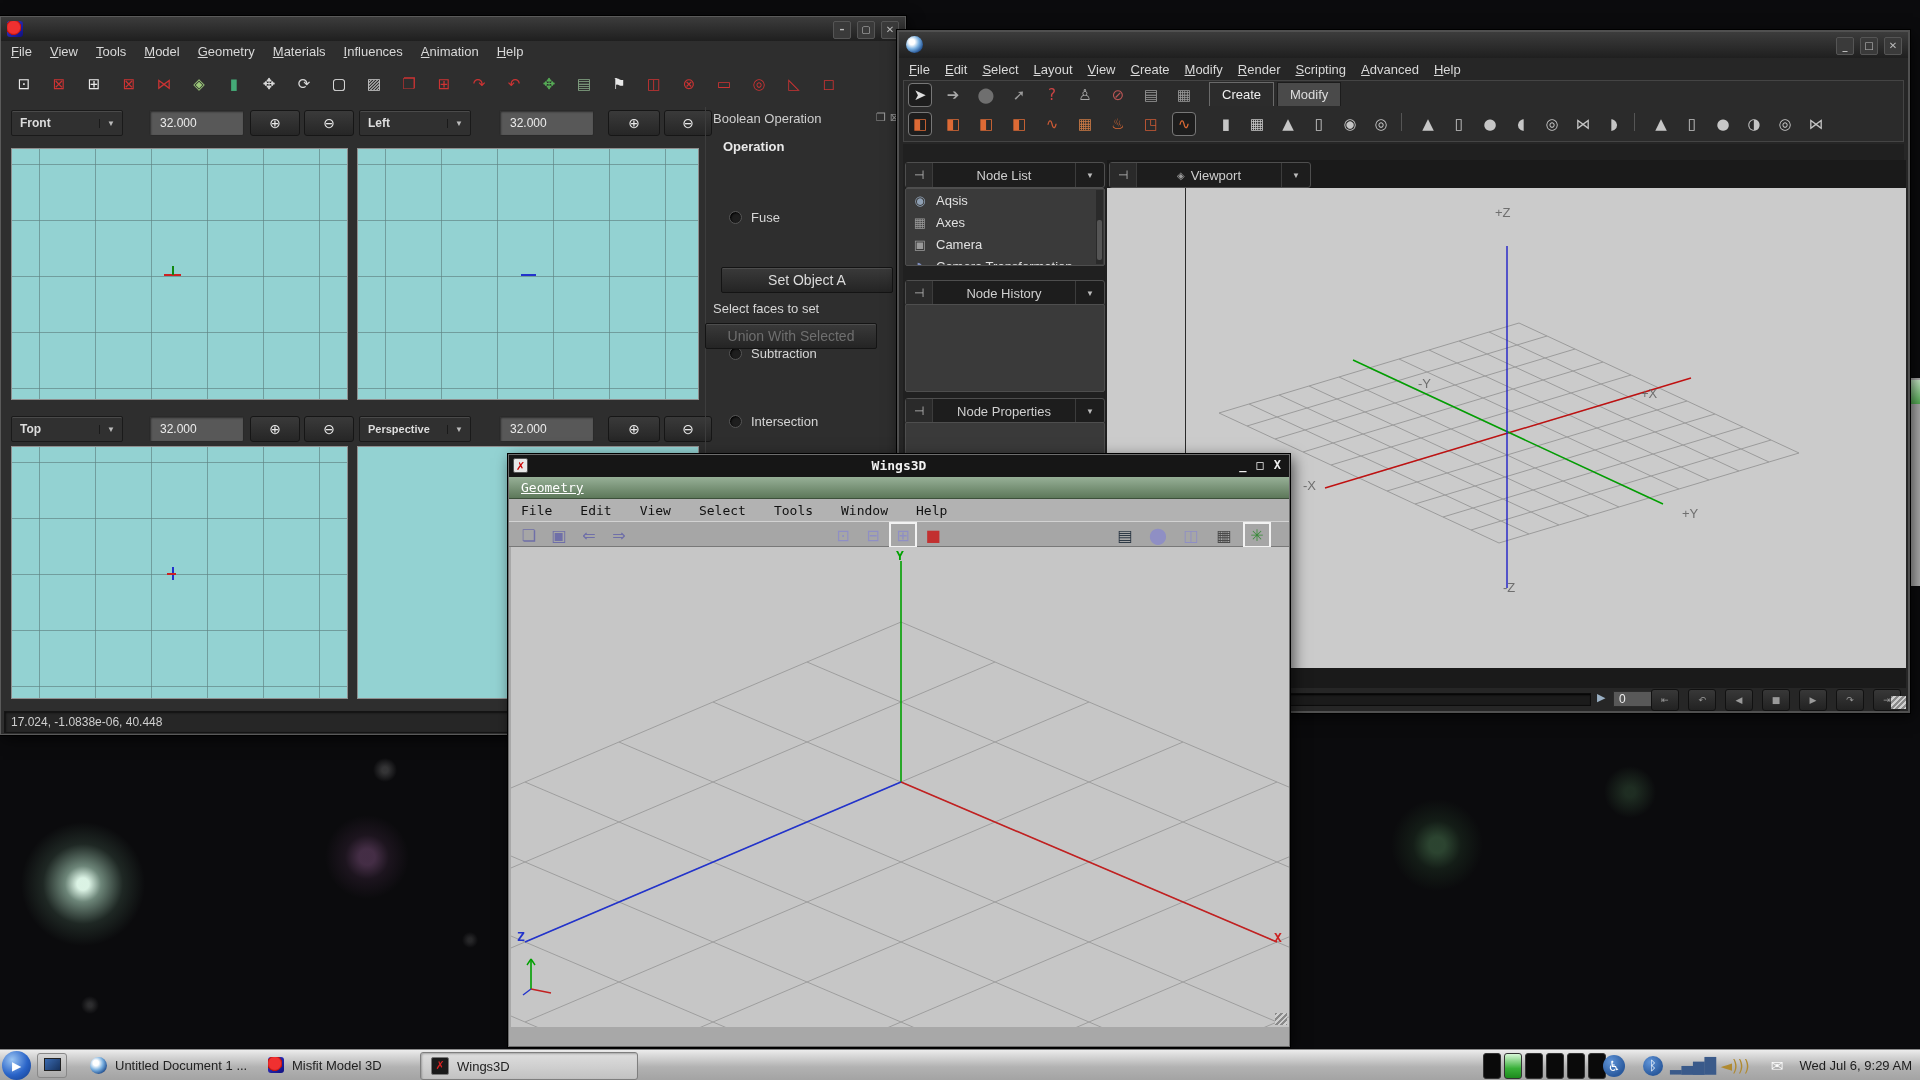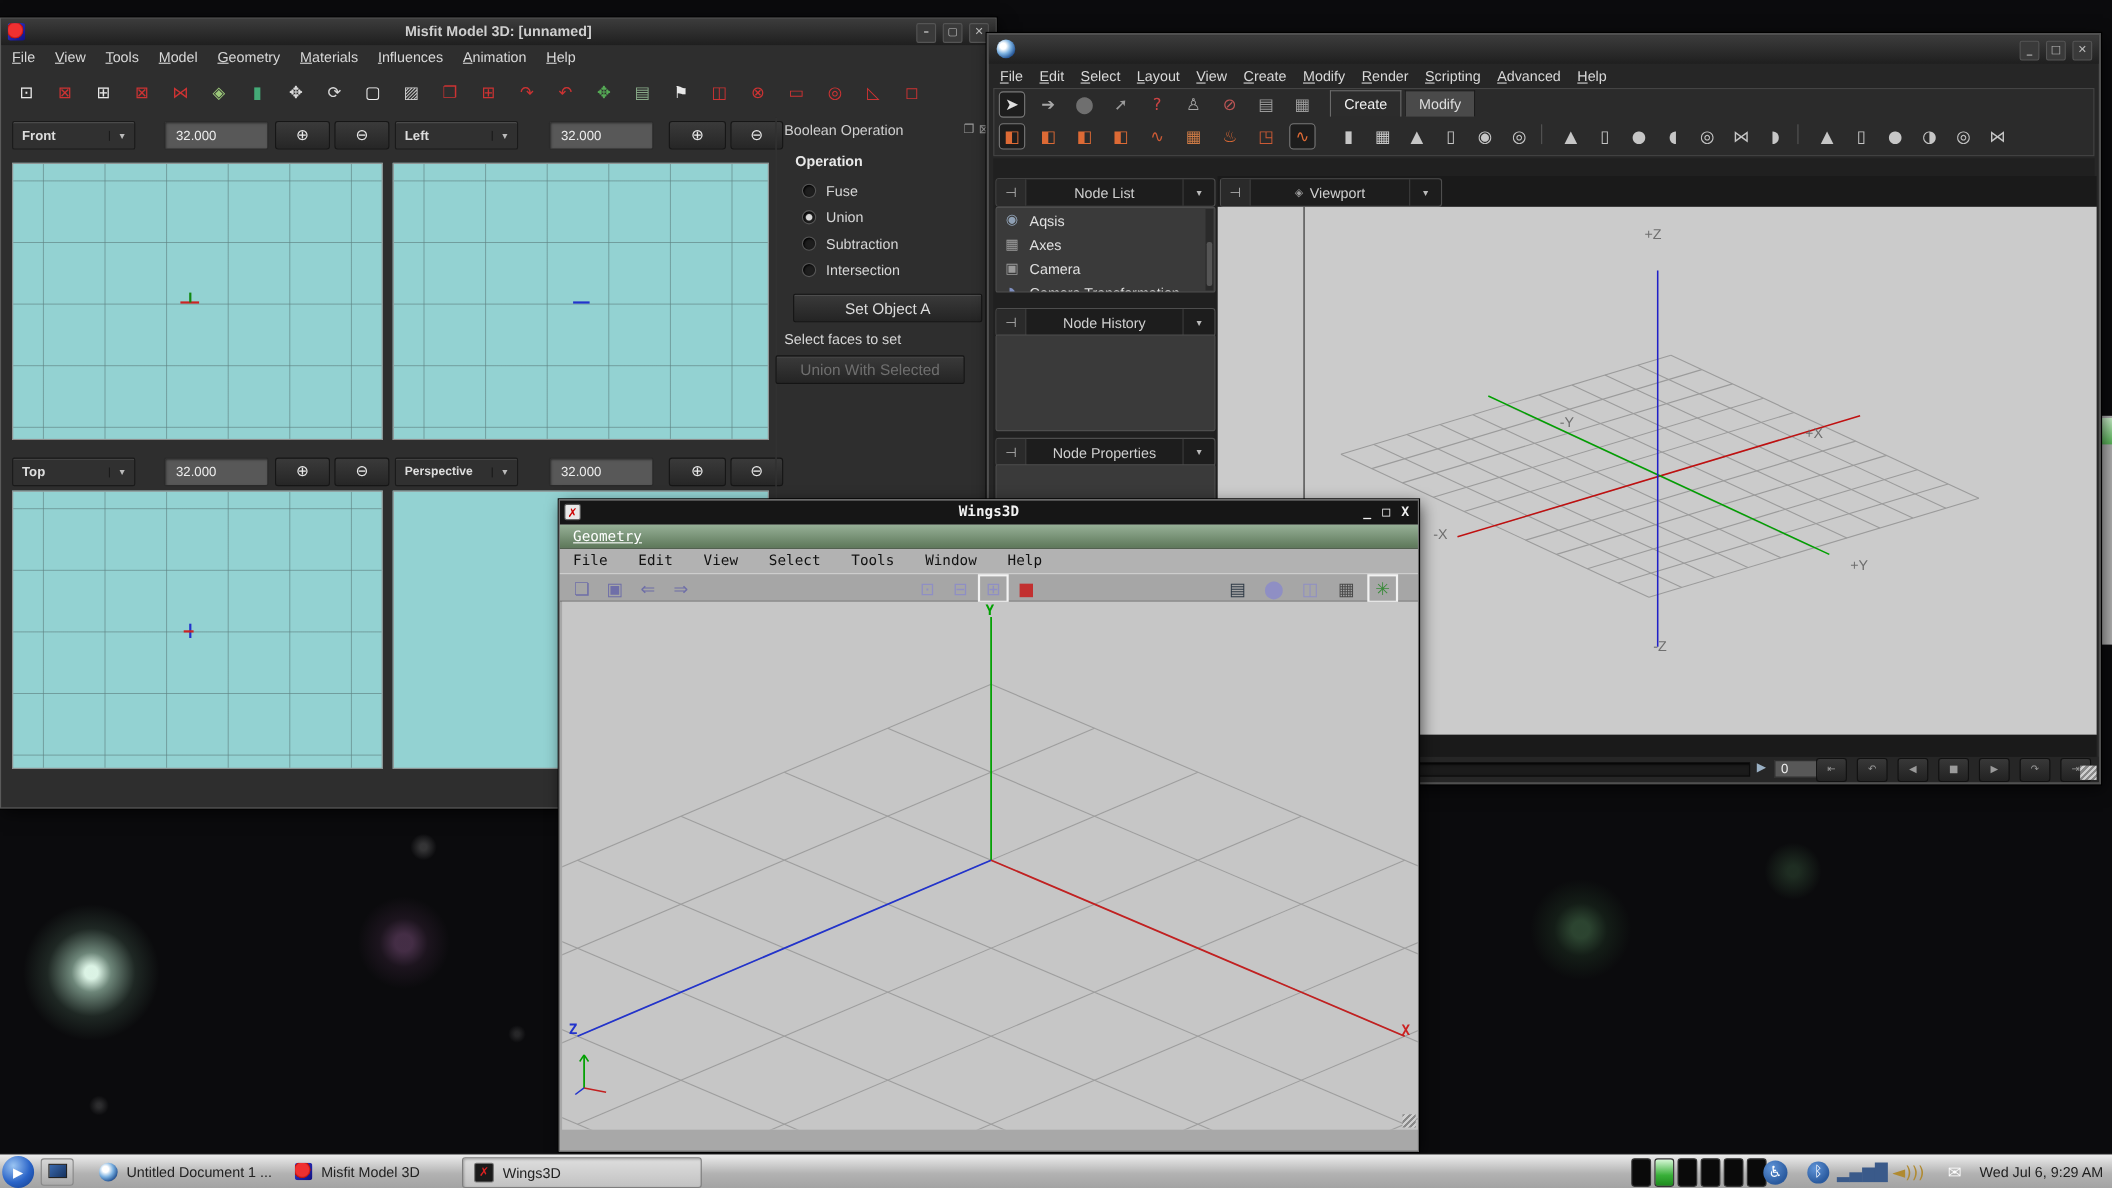--- a/index.html
+++ b/index.html
@@ -36,21 +36,21 @@
   .dd .dtxt{flex:1;padding-left:8px;font-weight:bold;}
   .dd .darr{width:22px;text-align:center;border-left:1px solid #1a1a1a;font-size:8px;color:#bbb;}
   .zfield{background:#585858;border:1px solid #2a2a2a;box-shadow:inset 1px 1px 2px rgba(0,0,0,.5);
     color:#ececec;font-size:12px;display:flex;align-items:center;padding-left:10px;border-radius:2px;}
   .zbtn{background:linear-gradient(#3a3a3a,#262626);border:1px solid #161616;border-radius:3px;color:#e8e8e8;
     font-family:"DejaVu Sans",sans-serif;font-size:14px;display:flex;align-items:center;justify-content:center;}
   .vp{background-color:#93d2d2;border:1px solid #8f8f8f;
     background-image:linear-gradient(rgba(95,130,130,.65) 1px,transparent 1px),linear-gradient(90deg,rgba(95,130,130,.65) 1px,transparent 1px);
     background-size:56px 56px;background-position:27px 15px;}
   .vp.plain{background-image:none;}
-  .bool-opt{display:flex;align-items:center;gap:9px;height:24px;color:#d6d6d6;font-size:13px;}
+  .bool-opt{display:flex;align-items:center;gap:9px;height:24px;color:#d6d6d6;font-size:13px;margin-top:44px;}
   .bool-opt .rb{width:11px;height:11px;border-radius:50%;background:#1e1e1e;border:1px solid #565656;box-shadow:inset 1px 1px 2px #000;}
   .bool-opt.selected .rb{background:radial-gradient(circle,#d8d8d8 0 2.5px,#1e1e1e 3.5px);}
   .dkbtn{background:linear-gradient(#3a3a3a,#242424);border:1px solid #141414;border-radius:2px;color:#dcdcdc;
     font-size:14px;display:flex;align-items:center;justify-content:center;box-shadow:inset 0 1px 0 #4d4d4d;}
   .dkbtn.disabled{color:#6f6f6f;}
   .statusbar{background:#262626;border:1px solid #141414;box-shadow:inset 1px 1px 2px rgba(0,0,0,.6);
     color:#cfcfcf;font-size:12px;display:flex;align-items:center;padding-left:6px;}
   
   #k3d{left:897px;top:30px;width:1013px;height:683px;background:#262626;border:2px solid #505050;}
   .k3d-tab{font-size:13px;color:#ddd;padding:4px 12px;background:#4a4a4a;border:1px solid #1c1c1c;border-bottom:none;}
@@ -93,21 +93,20 @@
 
 <div id="desktop">
 
   <div class="abs" style="left:1908px;top:378px;width:12px;height:208px;background:#b0b0b0;z-index:1;">
     <div class="abs" style="left:0;top:2px;width:12px;height:24px;background:linear-gradient(#caf0ca,#57b457);"></div>
   </div>
 
   <div id="misfit" class="window" style="z-index:2;">
     <div class="abs dk-titlebar" style="left:0;top:0;width:904px;height:24px;">
       <div class="abs" style="left:6px;top:4px;width:16px;height:16px;border-radius:3px;background:radial-gradient(circle at 42% 40%,#f03030 0 44%,#b01010 56%,transparent 58%),linear-gradient(135deg,#3a3ad0,#101080);"></div>
-      <div class="ttl">Misfit Model 3D: [unnamed]</div>
       <div class="winbtns">
           <span class="icon">–</span>
           <span class="icon">▢</span>
           <span class="icon">✕</span>
         </div>
     </div>
     <div class="abs dk-menu" style="left:0;top:24px;width:904px;height:20px;">
         <span class="mi">File</span>
         <span class="mi">View</span>
         <span class="mi">Tools</span>
@@ -213,20 +212,21 @@
         </span>
         <span class="bool-opt">
           <span class="rb"></span>
           <span class="rt">Intersection</span>
         </span>
       </div>
     <button class="abs dkbtn" style="left:720px;top:250px;width:172px;height:26px;">Set Object A</button>
     <div class="abs" style="left:712px;top:284px;color:#d6d6d6;font-size:13px;">Select faces to set</div>
     <button class="abs dkbtn disabled" style="left:704px;top:306px;width:172px;height:26px;">Union With Selected</button>
 
+    <div class="abs statusbar" style="left:3px;top:694px;width:898px;height:22px;">17.024, -1.0838e-06, 40.448</div>
   </div>
 
   <div id="k3d" class="window" style="z-index:3;">
     <div class="abs dk-titlebar" style="left:0;top:0;width:1009px;height:26px;">
       <div class="abs" style="left:7px;top:4px;width:17px;height:17px;border-radius:50%;background:radial-gradient(circle at 35% 35%,#fff 0 18%,#7ab0e0 45%,#2a5a9a 72%,#15335e);"></div>
       <div class="winbtns" style="top:5px;">
           <span class="icon">_</span>
           <span class="icon">□</span>
           <span class="icon">✕</span>
         </div>

